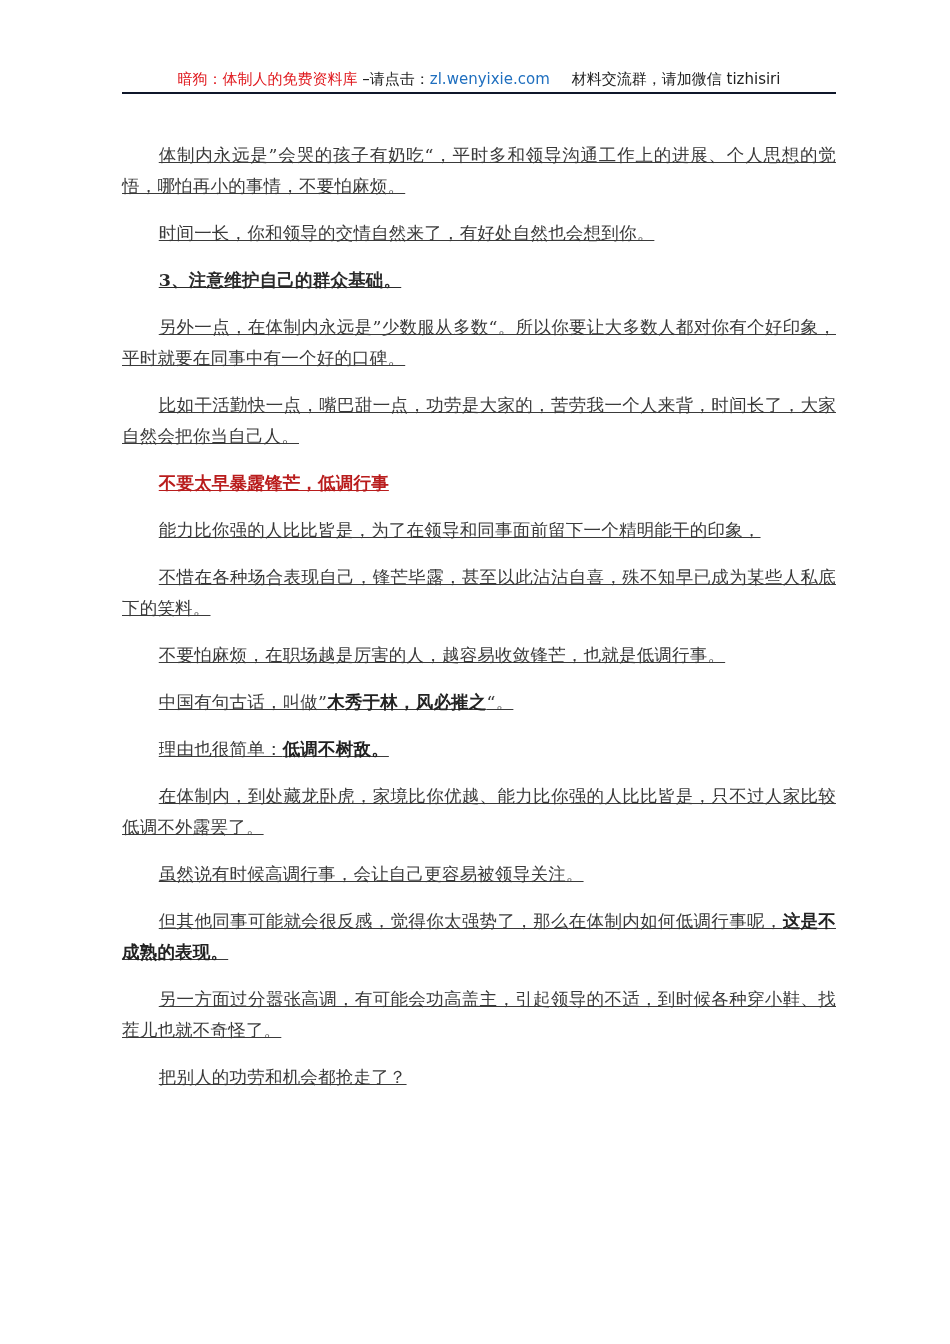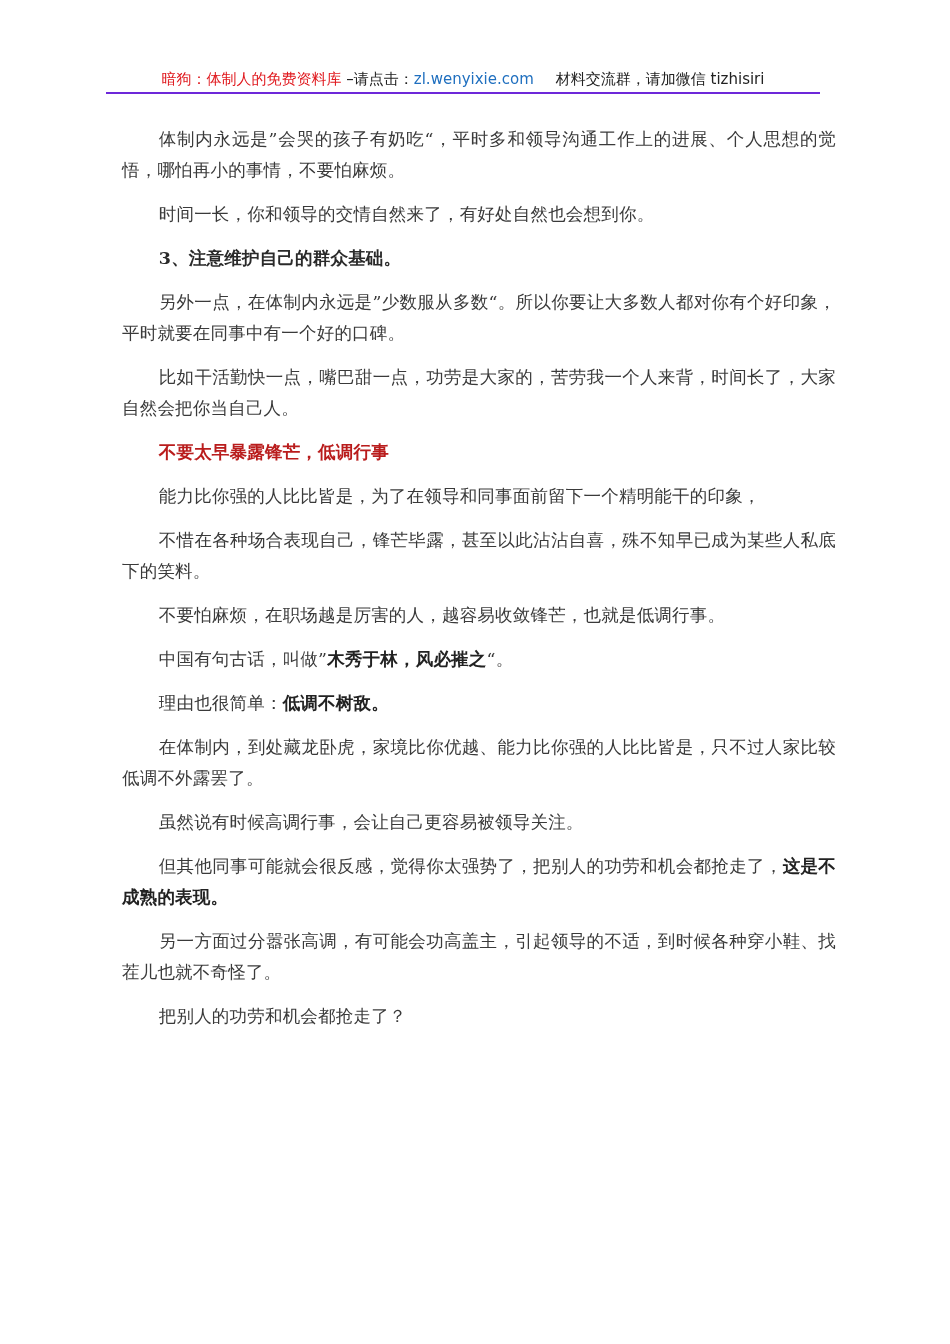--- a/index.html
+++ b/index.html
@@ -10,25 +10,25 @@
     body {
       width: 950px;
       height: 1344px;
       position: relative;
       overflow: hidden;
       font-family: "DejaVu Serif", "Liberation Serif", serif;
       color: #333333;
     }
     .page-header {
       position: absolute;
-      left: 106px;
+      left: 122px;
       top: 66px;
       width: 714px;
       height: 26px;
-      border-bottom: 2px solid #6d28d9;
+      border-bottom: 2px solid #0f172a;
       font-family: "DejaVu Sans", "Liberation Sans", sans-serif;
       font-size: 15px;
       line-height: 26px;
       white-space: nowrap;
       text-align: center;
     }
     .hdr-red { color: #e0191e; }
     .hdr-dark { color: #222222; }
     .hdr-link { color: #1f6fbf; text-decoration: none; }
     .hdr-gap { display: inline-block; width: 22px; }
@@ -36,24 +36,25 @@
     .content {
       position: absolute;
       left: 122px;
       top: 124px;
       width: 714px;
       font-size: 17.5px;
       line-height: 31px;
       letter-spacing: 0.2px;
     }
     .p {
-      margin: 0 0 13px 0;
+      margin: 16px 0 13px 0;
       text-indent: 2.1em;
       text-align: justify;
       color: #3a3a3a;
+      text-decoration: underline;
     }
     .p.bold-head {
       font-weight: bold;
       color: #2a2a2a;
     }
     .p.red {
       color: #b91c1c;
       font-weight: bold;
     }
     .p.red-num {
@@ -78,16 +79,16 @@
   <p class="p">另外一点，在体制内永远是”少数服从多数“。所以你要让大多数人都对你有个好印象，平时就要在同事中有一个好的口碑。</p>
   <p class="p">比如干活勤快一点，嘴巴甜一点，功劳是大家的，苦劳我一个人来背，时间长了，大家自然会把你当自己人。</p>
   <p class="p red">不要太早暴露锋芒，低调行事</p>
   <p class="p">能力比你强的人比比皆是，为了在领导和同事面前留下一个精明能干的印象，</p>
   <p class="p">不惜在各种场合表现自己，锋芒毕露，甚至以此沾沾自喜，殊不知早已成为某些人私底下的笑料。</p>
   <p class="p">不要怕麻烦，在职场越是厉害的人，越容易收敛锋芒，也就是低调行事。</p>
   <p class="p"><span>中国有句古话，叫做”</span><b class="em">木秀于林，风必摧之</b><span>“。</span></p>
   <p class="p"><span>理由也很简单：</span><b class="em">低调不树敌。</b></p>
   <p class="p">在体制内，到处藏龙卧虎，家境比你优越、能力比你强的人比比皆是，只不过人家比较低调不外露罢了。</p>
   <p class="p">虽然说有时候高调行事，会让自己更容易被领导关注。</p>
-  <p class="p"><span>但其他同事可能就会很反感，觉得你太强势了，把别人的功劳和机会都抢走了，</span><b class="em">这是不成熟的表现。</b></p>
+  <p class="p"><span>但其他同事可能就会很反感，觉得你太强势了，那么在体制内如何低调行事呢，</span><b class="em">这是不成熟的表现。</b></p>
   <p class="p">另一方面过分嚣张高调，有可能会功高盖主，引起领导的不适，到时候各种穿小鞋、找茬儿也就不奇怪了。</p>
   <p class="p">把别人的功劳和机会都抢走了？</p>
 </div>
 
 </body></html>

